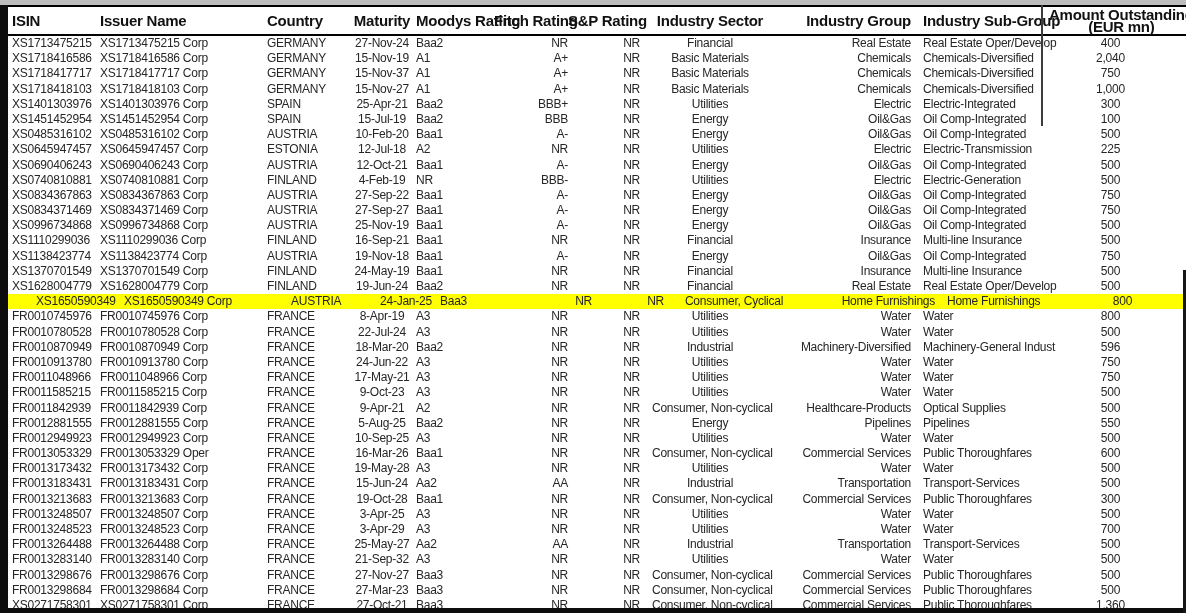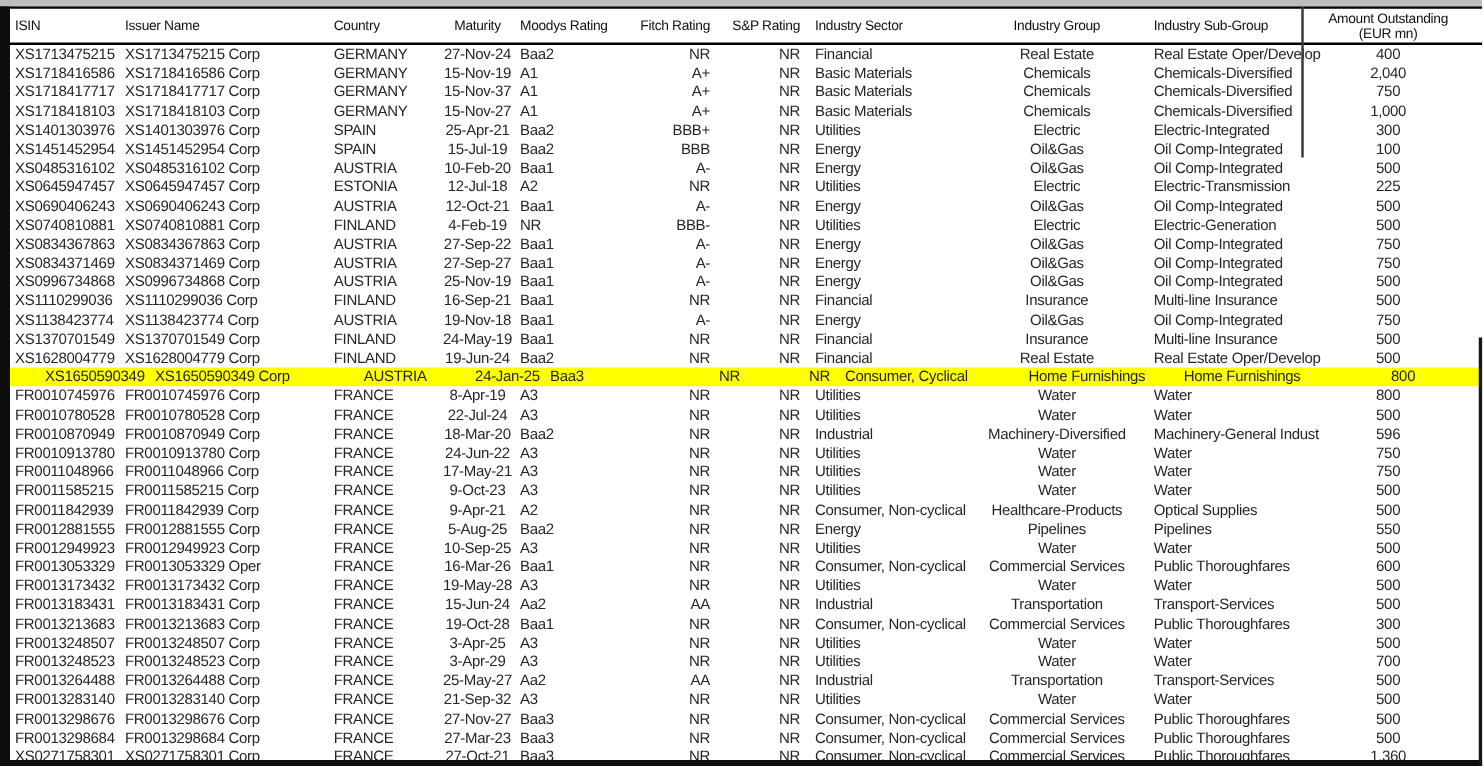--- a/index.html
+++ b/index.html
@@ -11,38 +11,38 @@
   .top-strip{position:absolute;left:0;top:0;width:1186px;height:5px;background:#bdbdbd;z-index:6;}
   .bottom-bar{position:absolute;left:0;bottom:0;width:1186px;height:5px;background:#0d0d0d;z-index:6;}
   .right-line{position:absolute;right:0;top:270px;width:3px;height:343px;background:#161616;z-index:6;}
   .amount-divider{position:absolute;left:1041px;top:5px;width:2px;height:121px;background:#3c3c3c;z-index:4;}
 
   .sheet{position:absolute;left:8px;top:5px;width:1178px;}
   .grid-row{display:grid;grid-template-columns:88px 167px 85px 68px 78px 74px 72px 128px 143px 138px 1fr;}
 
   
   .header-row{border-top:2px solid #000;border-bottom:2px solid #000;height:27px;
-              font-weight:normal;font-size:11px;color:#111;letter-spacing:-0.25px;align-items:center;}
+              font-weight:bold;font-size:15px;color:#111;letter-spacing:-0.25px;align-items:center;}
   .header-cell{white-space:nowrap;overflow:visible;}
   .amount-header{line-height:12px;padding-top:1px;}
 
   
   .body-row{height:15.2px;line-height:15.2px;font-size:12px;color:#262626;letter-spacing:-0.25px;}
   .cell{white-space:nowrap;overflow:visible;}
 
   
   .grid-row > :nth-child(1){padding-left:4px;text-align:left;}
   .grid-row > :nth-child(2){padding-left:4px;text-align:left;}
   .grid-row > :nth-child(3){padding-left:4px;text-align:left;}
   .grid-row > :nth-child(4){text-align:center;}
   .grid-row > :nth-child(5){text-align:left;}
   .grid-row > :nth-child(6){text-align:right;}
   .grid-row > :nth-child(7){text-align:right;}
-  .grid-row > :nth-child(8){padding-left:12px;text-align:left;}
-  .grid-row > :nth-child(9){padding-left:12px;text-align:center;}
+  .grid-row > :nth-child(8){padding-left:12px;text-align:center;}
+  .grid-row > :nth-child(9){padding-left:12px;text-align:right;}
   .grid-row > :nth-child(10){padding-left:12px;text-align:left;}
   .grid-row > :nth-child(11){text-align:center;padding-right:14px;}
 </style>
 </head>
 <body>
 
 <div class="screen">
   <div class="left-bar"></div>
   <div class="top-strip"></div>
   <div class="bottom-bar"></div>

